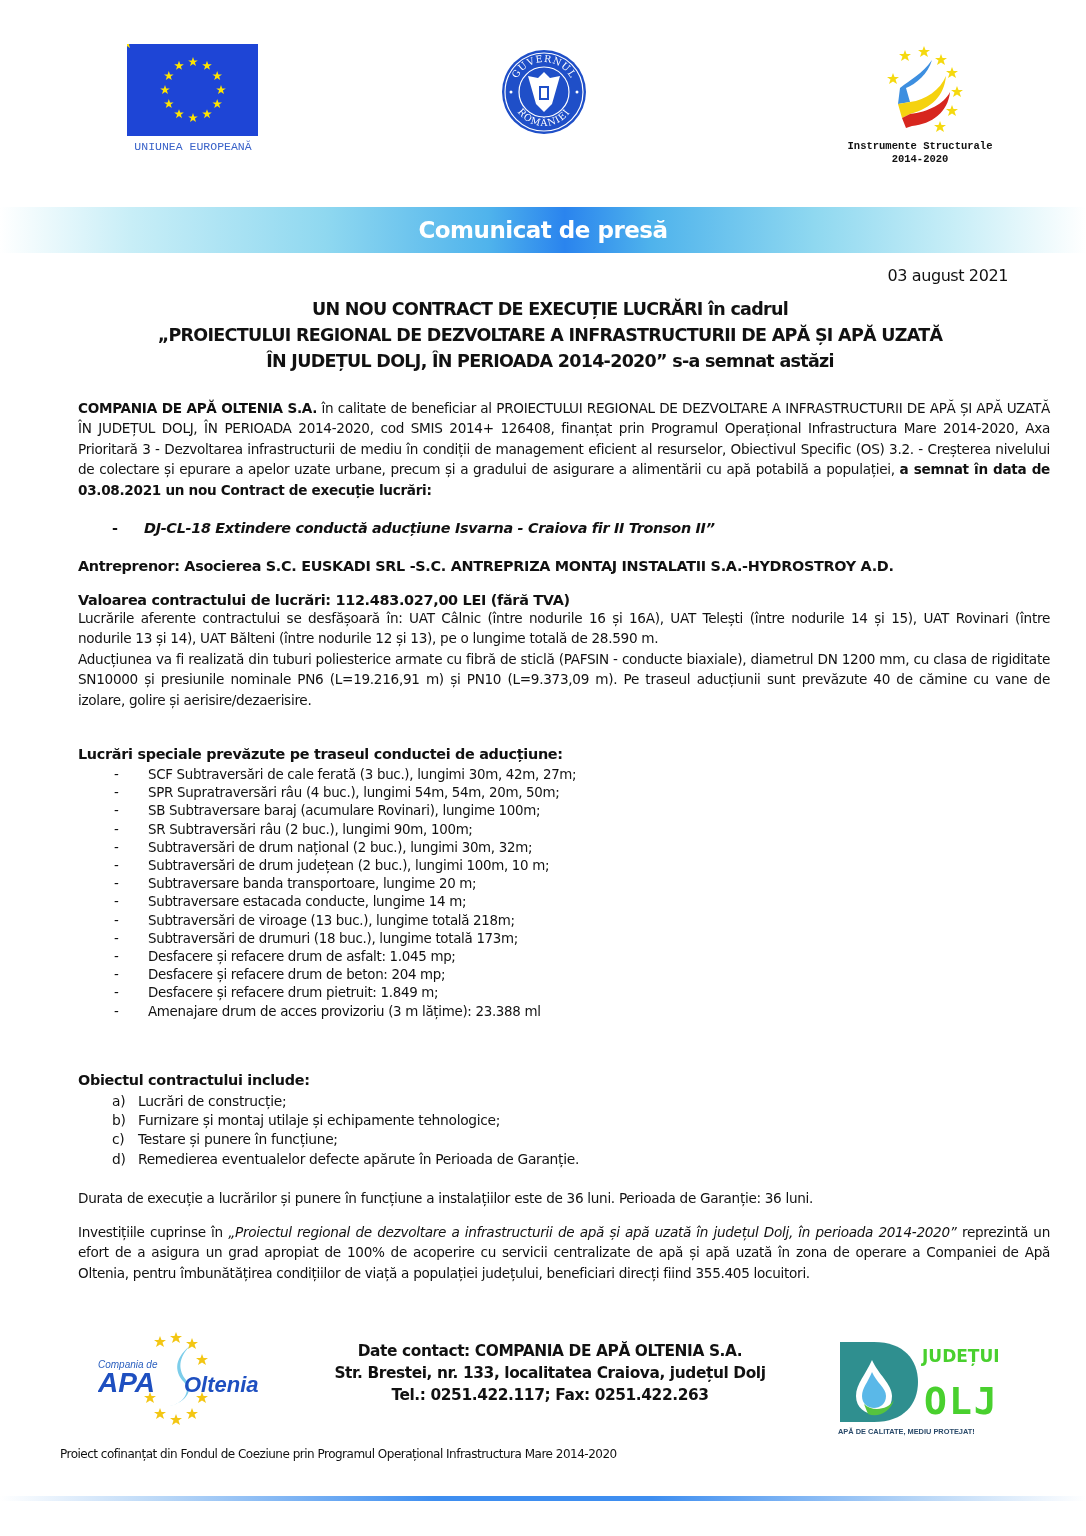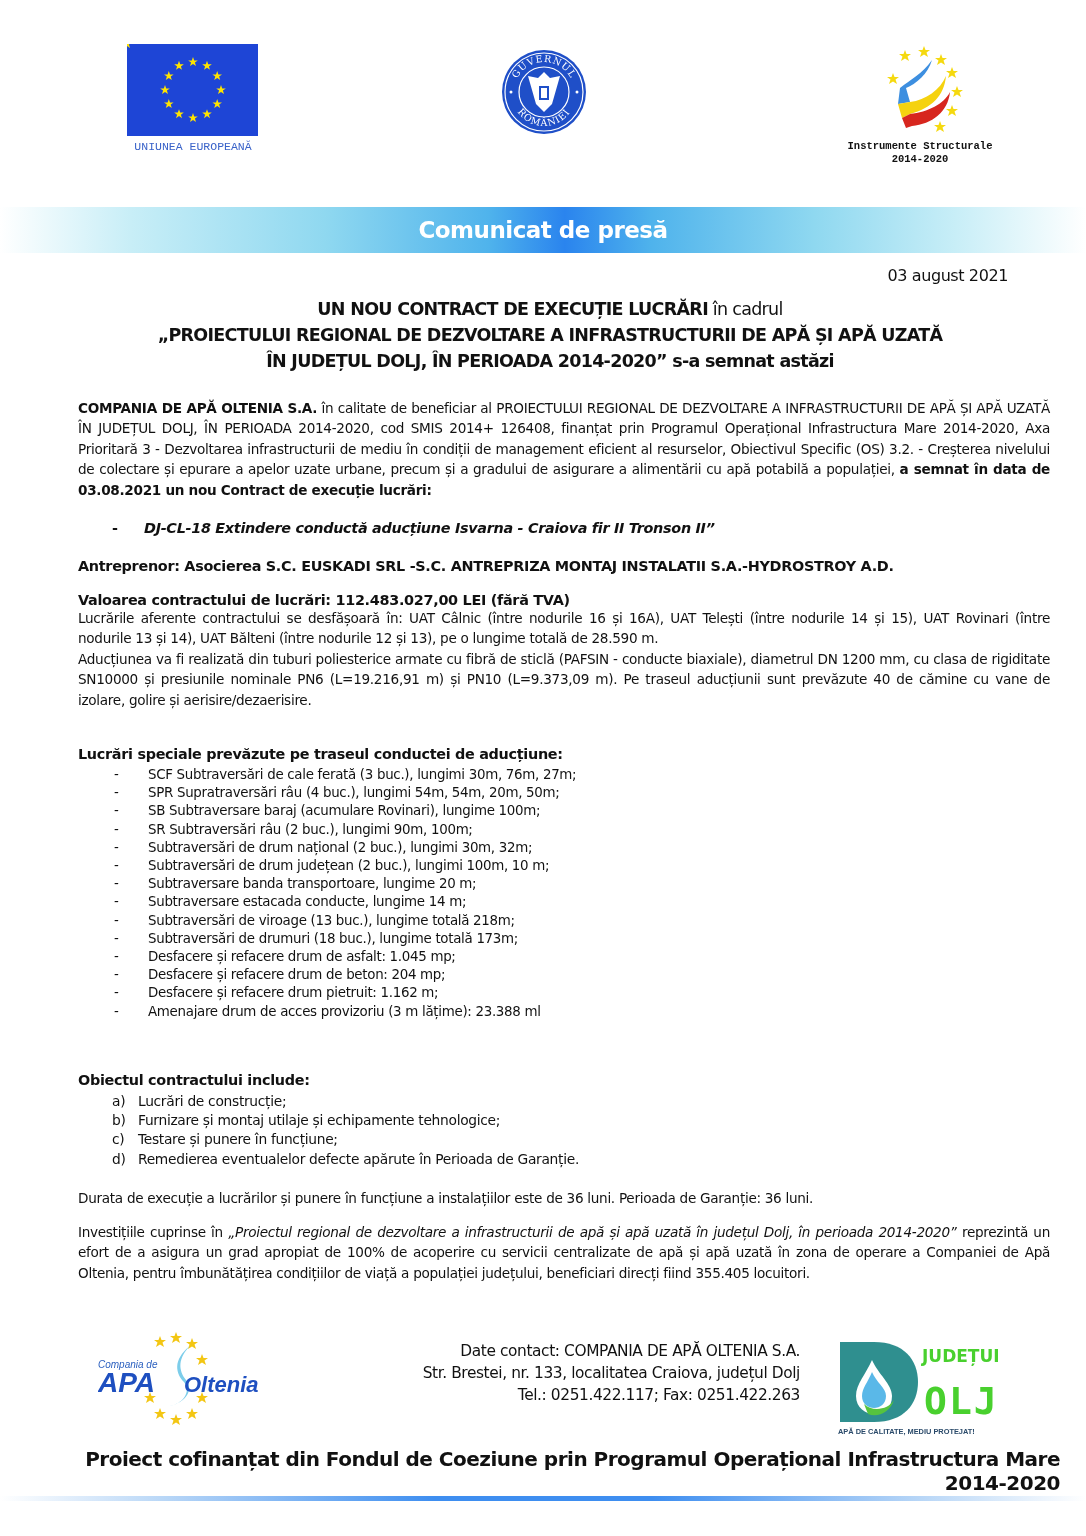--- a/index.html
+++ b/index.html
@@ -17,21 +17,21 @@
 
   .banner { position: absolute; left: 0; top: 207px; width: 1086px; height: 46px;
     background: linear-gradient(90deg, #ffffff 0%, #c8eef7 12%, #8fd8f0 30%, #4fb3ec 45%, #2a84ee 52%, #4fb3ec 60%, #8fd8f0 75%, #c8eef7 88%, #ffffff 100%); }
   .banner-title { position: absolute; left: 0; top: 0; width: 100%; text-align: center; color: #fff;
     font-family: "DejaVu Sans", sans-serif; font-weight: bold; font-size: 23px; line-height: 46px; letter-spacing: -0.5px; }
 
   .date { position: absolute; right: 78px; top: 266px; font-size: 16px; font-family: "DejaVu Sans", sans-serif; letter-spacing: -0.4px; }
 
   .headline { position: absolute; left: 60px; top: 296px; width: 980px; text-align: center; font-weight: bold;
     font-size: 17.5px; line-height: 26px; letter-spacing: -0.7px; font-family: "DejaVu Sans", sans-serif; }
-  .headline .normal { font-weight: normal; }
+  .headline .normal { font-weight: bold; }
 
   .body { position: absolute; left: 78px; width: 972px; font-size: 13.6px; line-height: 20.4px; font-family: "DejaVu Sans", sans-serif; letter-spacing: -0.3px; }
   .justify { text-align: justify; text-align-last: left; }
   .b { font-weight: bold; }
   .i { font-style: italic; }
 
   .p1 { top: 398px; }
   .item-bullet { top: 518px; left: 112px; font-weight: bold; font-style: italic; font-size: 14.4px; }
   .item-bullet .dash { display: inline-block; width: 32px; font-style: normal; }
   .antre { top: 556px; font-weight: bold; font-size: 14.4px; }
@@ -42,24 +42,24 @@
   .sp-list li { position: relative; padding-left: 70px; }
   .sp-list li .dash { position: absolute; left: 36px; top: 0; }
   .ob-title { top: 1070px; font-weight: bold; font-size: 14.4px; }
   .ob-list { top: 1092px; list-style: none; font-size: 13.8px; line-height: 19.2px; }
   .ob-list li { padding-left: 34px; }
   .ob-list li .lt { display: inline-block; width: 26px; }
   .durata { top: 1188px; }
   .invest { top: 1222px; }
 
   .logo-apa { position: absolute; left: 98px; top: 1330px; width: 210px; height: 100px; }
-  .contact { position: absolute; left: 300px; top: 1340px; width: 500px; text-align: right; font-weight: normal;
+  .contact { position: absolute; left: 300px; top: 1340px; width: 500px; text-align: center; font-weight: bold;
     font-size: 15.4px; line-height: 22px; letter-spacing: -0.4px; }
   .logo-dolj { position: absolute; left: 838px; top: 1338px; width: 160px; height: 100px; }
-  .cofin { position: absolute; left: 60px; top: 1447px; width: 1000px; text-align: right; font-weight: bold; font-size: 20px; letter-spacing: -0.5px; }
+  .cofin { position: absolute; left: 60px; top: 1447px; width: 1000px; text-align: left; font-weight: normal; font-size: 12px; letter-spacing: -0.5px; }
   .footer-rule { position: absolute; left: 0; top: 1496px; width: 1086px; height: 5px;
     background: linear-gradient(90deg, #ffffff 0%, #b9d7f7 15%, #3e8ef0 40%, #3e8ef0 60%, #b9d7f7 85%, #ffffff 100%); }
 </style>
 </head>
 <body>
 
 <div class="logo-eu">
   <div class="eu-flag">
     <svg width="131" height="92" viewBox="0 0 131 92">
       <g fill="#ffe400">
@@ -157,33 +157,33 @@
 <div class="body antre">Antreprenor: Asocierea S.C. EUSKADI SRL -S.C. ANTREPRIZA MONTAJ INSTALATII S.A.-HYDROSTROY A.D.</div>
 <div class="body val">Valoarea contractului de lucrări: 112.483.027,00 LEI (fără TVA)</div>
 
 <div class="body p2 justify">
   <div>Lucrările aferente contractului se desfășoară în: UAT Câlnic (între nodurile 16 și 16A), UAT Telești (între nodurile 14 și 15), UAT Rovinari (între nodurile 13 și 14), UAT Bălteni (între nodurile 12 și 13), pe o lungime totală de 28.590 m.</div>
   <div>Aducțiunea va fi realizată din tuburi poliesterice armate cu fibră de sticlă (PAFSIN - conducte biaxiale), diametrul DN 1200 mm, cu clasa de rigiditate SN10000 și presiunile nominale PN6 (L=19.216,91 m) și PN10 (L=9.373,09 m). Pe traseul aducțiunii sunt prevăzute 40 de cămine cu vane de izolare, golire și aerisire/dezaerisire.</div>
 </div>
 
 <div class="body sp-title">Lucrări speciale prevăzute pe traseul conductei de aducțiune:</div>
 <ul class="body sp-list">
-  <li><span class="dash">-</span><span>SCF Subtraversări de cale ferată (3 buc.), lungimi 30m, 76m, 27m;</span></li>
+  <li><span class="dash">-</span><span>SCF Subtraversări de cale ferată (3 buc.), lungimi 30m, 42m, 27m;</span></li>
   <li><span class="dash">-</span><span>SPR Supratraversări râu (4 buc.), lungimi 54m, 54m, 20m, 50m;</span></li>
   <li><span class="dash">-</span><span>SB Subtraversare baraj (acumulare Rovinari), lungime 100m;</span></li>
   <li><span class="dash">-</span><span>SR Subtraversări râu (2 buc.), lungimi 90m, 100m;</span></li>
   <li><span class="dash">-</span><span>Subtraversări de drum național (2 buc.), lungimi 30m, 32m;</span></li>
   <li><span class="dash">-</span><span>Subtraversări de drum județean (2 buc.), lungimi 100m, 10 m;</span></li>
   <li><span class="dash">-</span><span>Subtraversare banda transportoare, lungime 20 m;</span></li>
   <li><span class="dash">-</span><span>Subtraversare estacada conducte, lungime 14 m;</span></li>
   <li><span class="dash">-</span><span>Subtraversări de viroage (13 buc.), lungime totală 218m;</span></li>
   <li><span class="dash">-</span><span>Subtraversări de drumuri (18 buc.), lungime totală 173m;</span></li>
   <li><span class="dash">-</span><span>Desfacere și refacere drum de asfalt: 1.045 mp;</span></li>
   <li><span class="dash">-</span><span>Desfacere și refacere drum de beton: 204 mp;</span></li>
-  <li><span class="dash">-</span><span>Desfacere și refacere drum pietruit: 1.162 m;</span></li>
+  <li><span class="dash">-</span><span>Desfacere și refacere drum pietruit: 1.849 m;</span></li>
   <li><span class="dash">-</span><span>Amenajare drum de acces provizoriu (3 m lățime): 23.388 ml</span></li>
 </ul>
 
 <div class="body ob-title">Obiectul contractului include:</div>
 <ul class="body ob-list">
   <li><span class="lt">a)</span><span>Lucrări de construcție;</span></li>
   <li><span class="lt">b)</span><span>Furnizare și montaj utilaje și echipamente tehnologice;</span></li>
   <li><span class="lt">c)</span><span>Testare și punere în funcțiune;</span></li>
   <li><span class="lt">d)</span><span>Remedierea eventualelor defecte apărute în Perioada de Garanție.</span></li>
 </ul>

